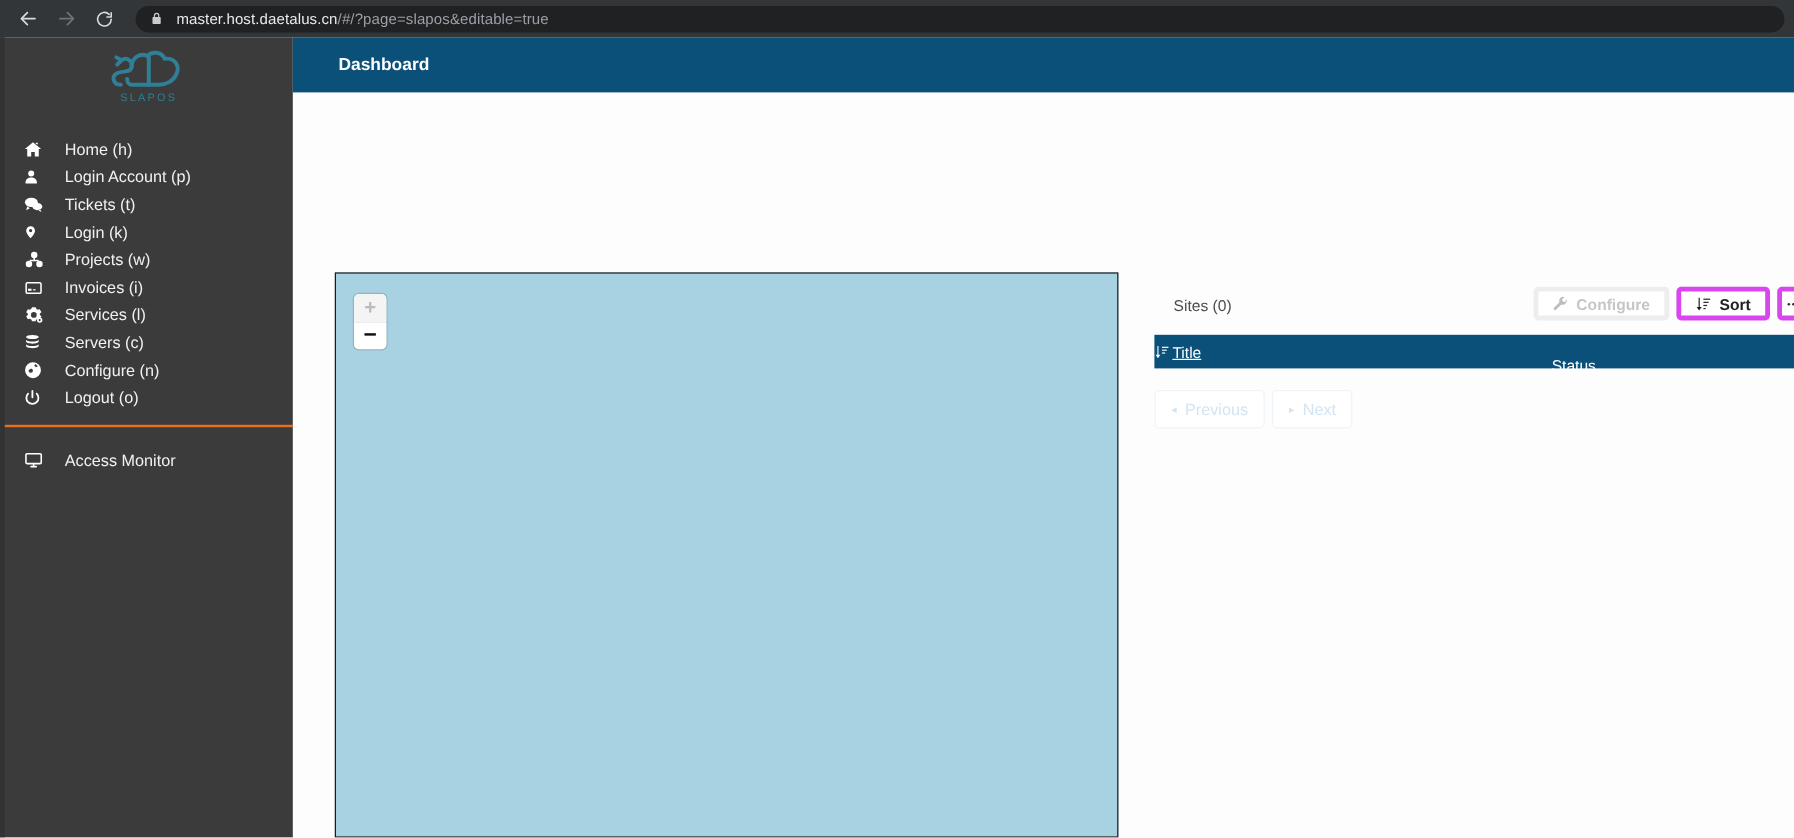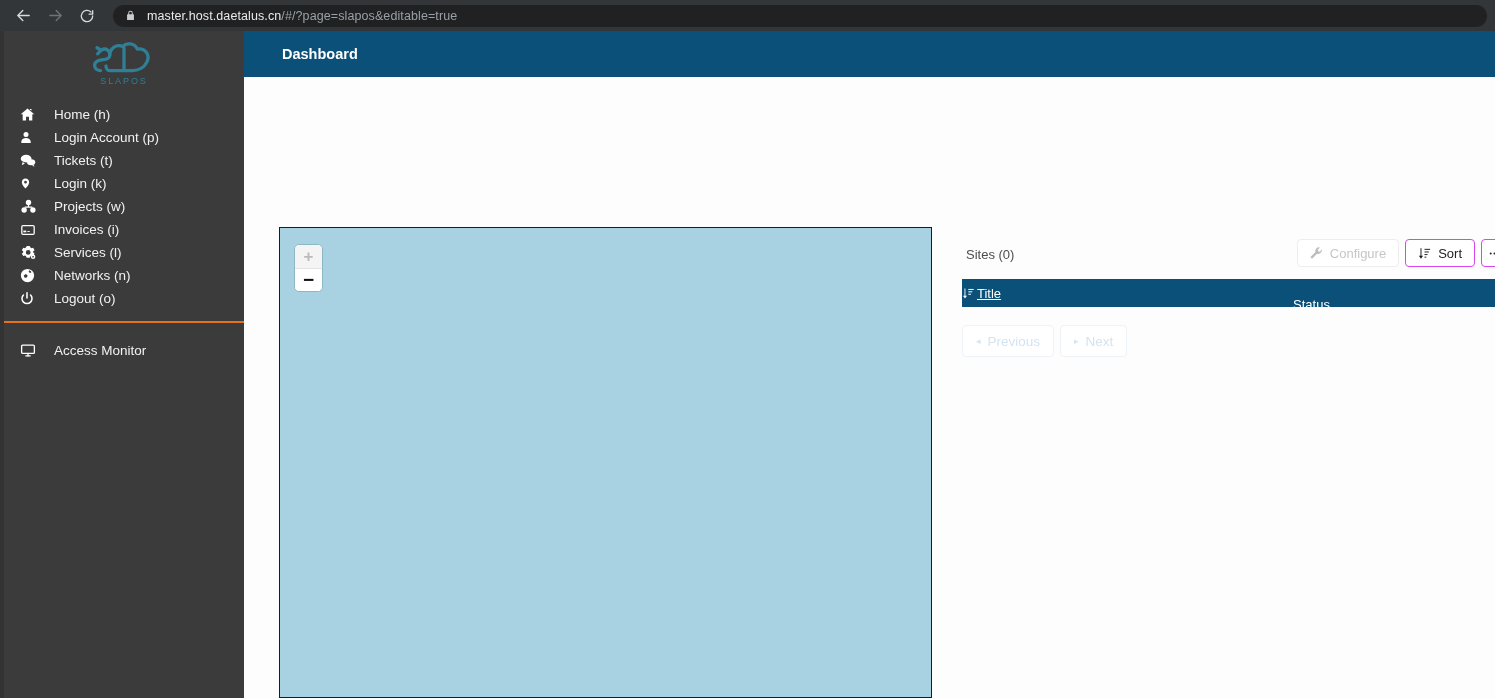--- a/index.html
+++ b/index.html
@@ -64,21 +64,21 @@
     border-left: 4px solid #333333;
   }
   #logo-area {
     height: 62px;
     display: flex;
     align-items: center;
     justify-content: center;
     padding-top: 4px;
   }
   #logo-svg { display: block; }
-  #menu-list { margin-top: 10px; text-align: center; }
+  #menu-list { margin-top: 20px; text-align: center; }
   .menu-item {
     display: flex;
     align-items: center;
     height: 23px;
     margin-bottom: 0px;
     padding-left: 16px;
     color: #f1f1f1;
     font-size: 13.5px;
     line-height: 23px;
   }
@@ -163,43 +163,44 @@
     position: absolute;
     left: 962px; top: 208px;
     width: 545px;
   }
   #list-toolbar {
     position: relative;
     height: 34px;
   }
   #list-count {
     position: absolute;
-    left: 4px; top: 8px;
+    left: 16px; top: 8px;
     font-size: 13px;
     color: #4d4d4d;
     text-align: right;
   }
   #toolbar-buttons {
     position: absolute;
     right: 0; top: 0;
     display: flex;
     gap: 6px;
   }
   .tool-btn {
     height: 28px;
     display: flex;
     align-items: center;
     gap: 7px;
     padding: 0 12px;
     background: #ffffff;
-    border: 1px solid #d946ef;
+    border: 4px solid #d946ef;
     border-radius: 4px;
     font-size: 13px;
     color: #222222;
     white-space: nowrap;
+    font-weight: bold;
   }
   .tool-btn.disabled { color: #c6c6c6; border-color: #ededed; }
   .tool-btn .ticon { display: flex; align-items: center; }
   #extra-btn {
     width: 26px;
     padding: 0;
     justify-content: center;
     overflow: hidden;
   }
   #table-header {
@@ -365,28 +366,38 @@
         <span class="menu-icon">
           <svg width="17" height="15" viewBox="0 0 24 24" fill="#ffffff">
               <path d="M9.2 1.5 7.9 4.1a6.8 6.8 0 0 0-1.6.9L3.6 4.2 1.3 8.2l2.2 1.8a6.8 6.8 0 0 0 0 1.9L1.3 13.7l2.3 4 2.7-.8q.74.57 1.6.9l1.3 2.6h4.6l1.3-2.6q.86-.33 1.6-.9l2.7.8 2.3-4-2.2-1.8q.1-.95 0-1.9l2.2-1.8-2.3-4-2.7.8a6.8 6.8 0 0 0-1.6-.9L13.8 1.5zm2.3 6.6a3.8 3.8 0 1 1 0 7.6 3.8 3.8 0 0 1 0-7.6z"></path>
               <circle cx="19.3" cy="18.8" r="3.6"></circle>
               <circle cx="19.3" cy="18.8" r="1.4" fill="#3b3b3b"></circle>
             </svg>
         </span>
         <span class="menu-label">Services (l)</span>
       </div>
 
+      <div class="menu-item">
+        <span class="menu-icon">
+          <svg width="14" height="15" viewBox="0 0 24 24" fill="#ffffff">
+              <ellipse cx="12" cy="4" rx="9" ry="3"></ellipse>
+              <path d="M3 7.5c0 1.7 4 3 9 3s9-1.3 9-3v3c0 1.7-4 3-9 3s-9-1.3-9-3z"></path>
+              <path d="M3 14c0 1.7 4 3 9 3s9-1.3 9-3v3c0 1.7-4 3-9 3s-9-1.3-9-3z"></path>
+            </svg>
+        </span>
+        <span class="menu-label">Servers (c)</span>
+      </div>
 
       <div class="menu-item">
         <span class="menu-icon">
           <svg width="15" height="15" viewBox="0 0 24 24" fill="#ffffff">
               <path d="M12 1.4A10.6 10.6 0 1 0 22.6 12 10.6 10.6 0 0 0 12 1.4zm6.5 5.2-2.6 1.3-2.1-1.8 1-2.5a8.7 8.7 0 0 1 3.7 3zM9.4 9.6l2.8 2.2-1.2 3.4-3.6.2-1.5-3.3z"></path>
             </svg>
         </span>
-        <span class="menu-label">Networks (n)</span>
+        <span class="menu-label">Configure (n)</span>
       </div>
 
       <div class="menu-item">
         <span class="menu-icon">
           <svg width="14" height="15" viewBox="0 0 24 24" fill="none" stroke="#ffffff" stroke-width="2.6" stroke-linecap="round">
               <path d="M12 2.2v9"></path>
               <path d="M5.9 6.1a8.6 8.6 0 1 0 12.2 0"></path>
             </svg>
         </span>
         <span class="menu-label">Logout (o)</span>

